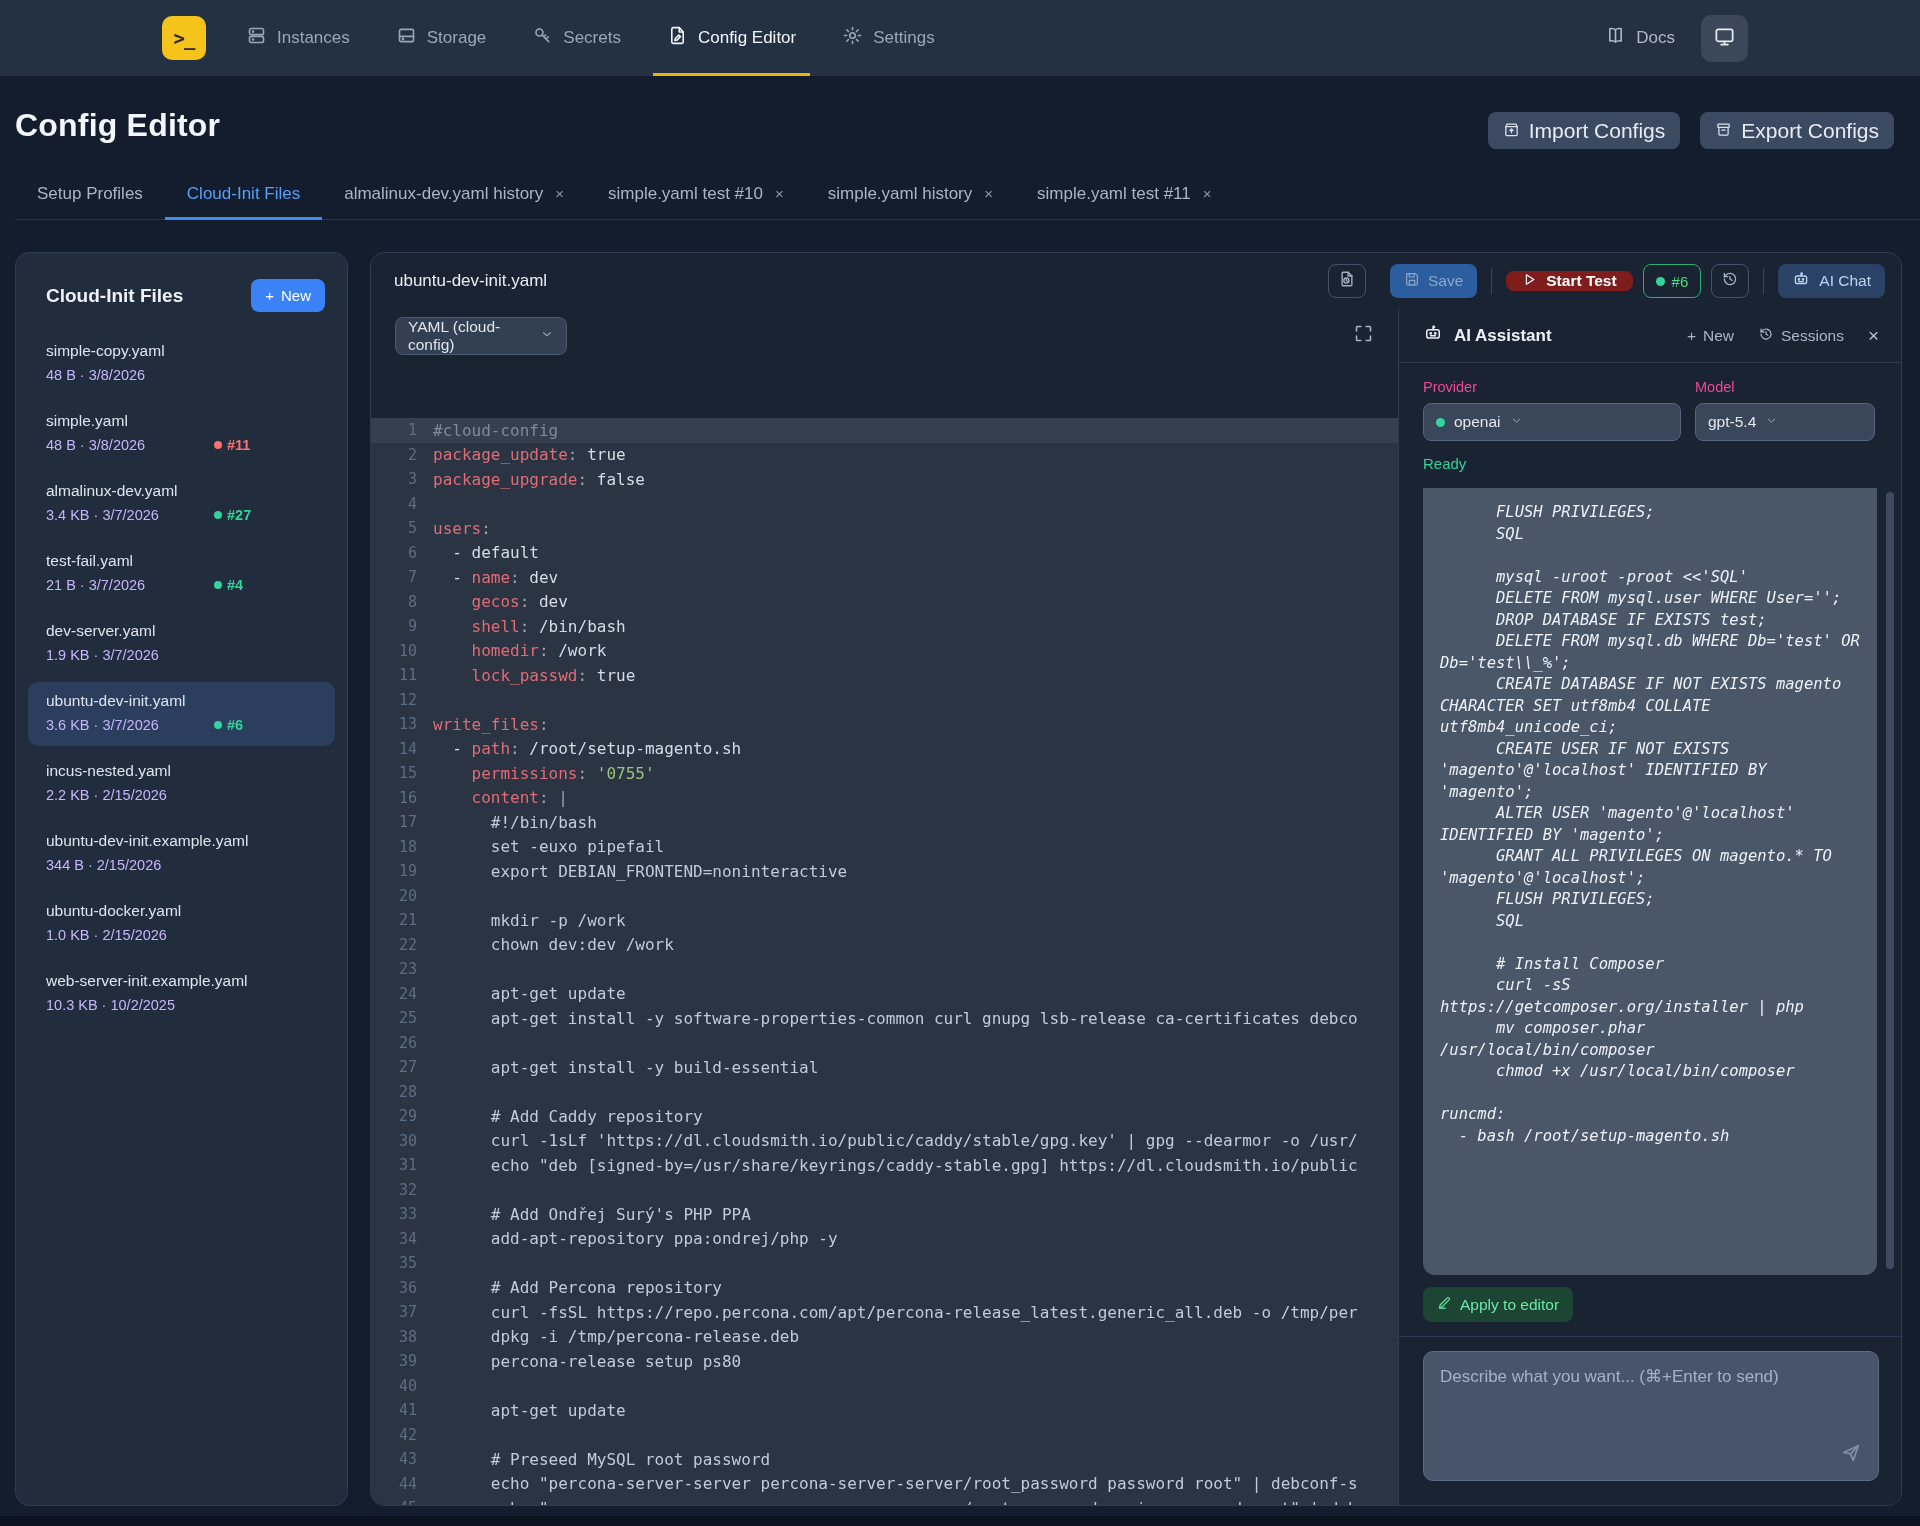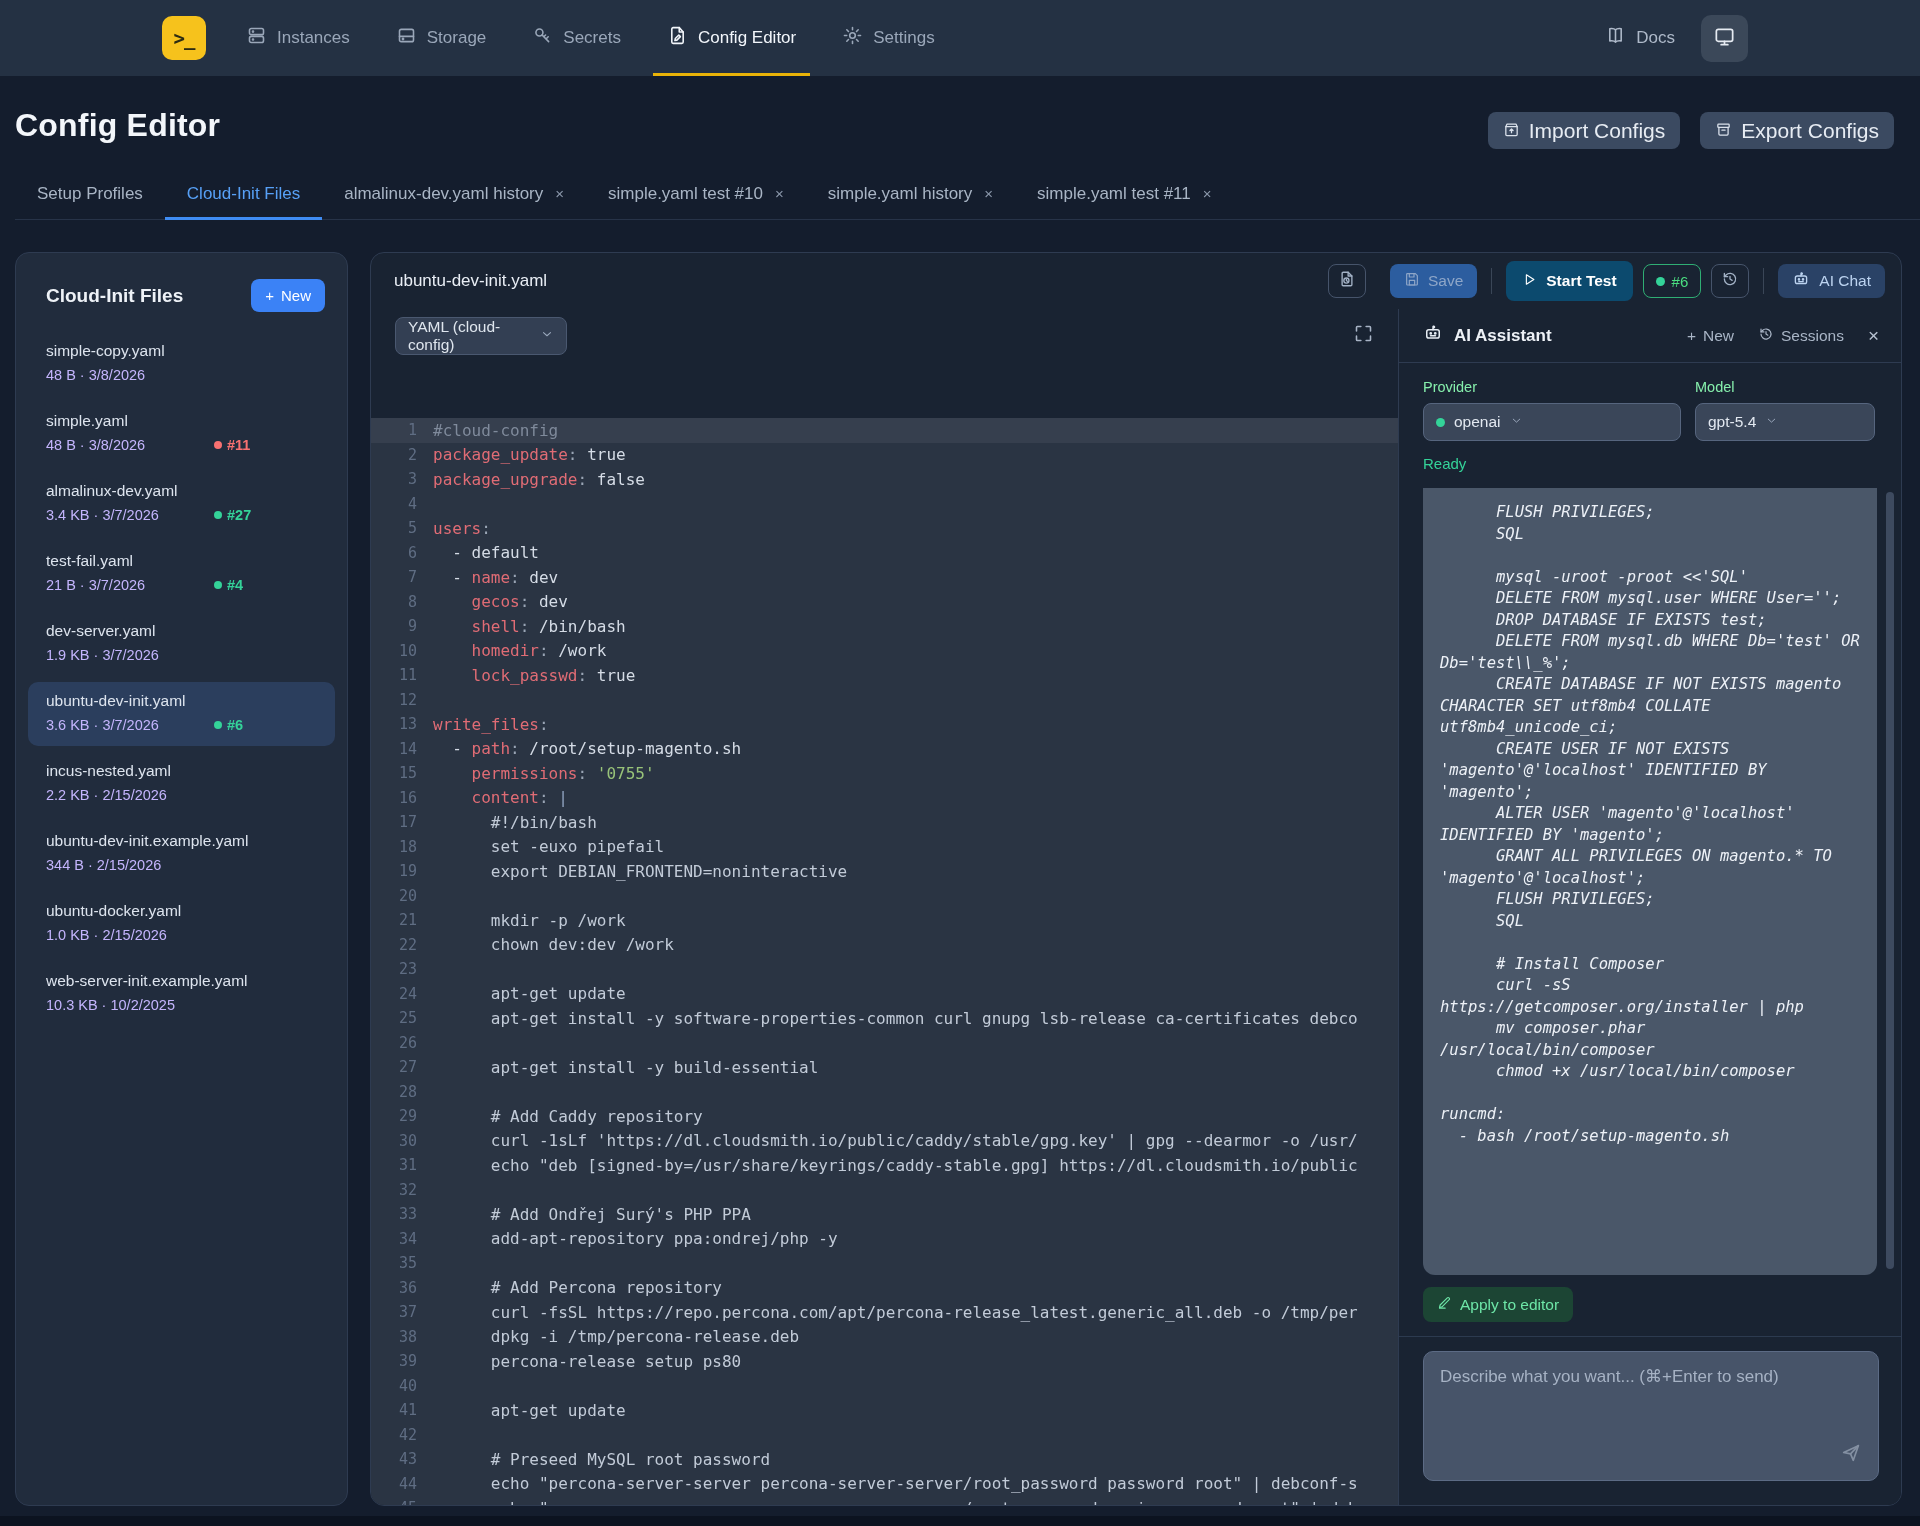--- a/index.html
+++ b/index.html
@@ -54,21 +54,21 @@
   
   .editor-card { position:absolute; left:370px; top:252px; width:1532px; height:1254px; background:#192332; border:1px solid #2e3b51; border-radius:14px; overflow:hidden; }
   .ed-head { height:56px; display:flex; align-items:center; padding:0 16px 0 23px; }
   .ed-title { font-size:17px; color:#e9eef5; }
   .ed-actions { margin-left:auto; display:flex; align-items:center; gap:10px; }
   .icon-btn { width:38px; height:34px; border:1px solid #46546b; border-radius:8px; display:flex; align-items:center; justify-content:center; cursor:pointer; }
   .icon-btn svg { width:18px; height:18px; stroke:#a3b2c6; }
   .vsep { width:1px; height:26px; background:#3a4657; margin:0 4px; }
   .save-btn { height:34px; background:#2c5d9f; border-radius:8px; display:flex; align-items:center; gap:8px; padding:0 14px; font-size:15.5px; color:#8ea6c8; cursor:pointer;margin-left:14px; }
   .save-btn svg { width:16px; height:16px; stroke:#8ea6c8; }
-  .start-btn { height:40px; background:#0c4a6e; border-radius:8px; display:flex; align-items:center; gap:9px; padding:0 16px; font-size:15.5px; font-weight:600; color:#fff; cursor:pointer; }
+  .start-btn { height:20px; background:#7f1d1d; border-radius:8px; display:flex; align-items:center; gap:9px; padding:0 16px; font-size:15.5px; font-weight:600; color:#fff; cursor:pointer; }
   .start-btn svg { width:15px; height:15px; stroke:#fff; }
   .run-chip { height:34px; border:1.5px solid #2fae74; border-radius:8px; display:flex; align-items:center; gap:7px; padding:0 12px; color:#4ade80; font-size:15px; cursor:pointer; }
   .run-chip .dot { width:9px; height:9px; border-radius:50%; background:#34d399; }
   .aichat-btn { height:34px; background:#2a4266; border-radius:8px; display:flex; align-items:center; gap:9px; padding:0 14px; font-size:15.5px; color:#bcd3f0; cursor:pointer; }
   .aichat-btn svg { width:18px; height:18px; stroke:#bcd3f0; }
 
   
   .code-col { position:absolute; left:0; top:56px; width:1027px; bottom:0; }
   .code-toolbar { height:53px; display:flex; align-items:center; padding:0 24px; }
   .lang-select { width:172px; height:38px; background:#333f53; border:1px solid #4a5870; border-radius:8px; display:flex; align-items:center; justify-content:space-between; padding:0 12px; font-size:15.5px; color:#dfe6ee; cursor:pointer; }
@@ -86,21 +86,21 @@
   
   .ai-panel { position:absolute; left:1027px; top:56px; width:505px; bottom:0; border-left:1px solid #2e3b51; display:flex; flex-direction:column; background:#192332; }
   .ai-head { height:54px; flex:none; display:flex; align-items:center; padding:0 24px; border-bottom:1px solid #2e3b51; }
   .ai-title-wrap { display:flex; align-items:center; gap:11px; font-size:17px; font-weight:bold; color:#eef2f7; }
   .ai-title-wrap svg { width:20px; height:20px; stroke:#e7edf4; }
   .ai-head-actions { margin-left:auto; display:flex; align-items:center; gap:24px; }
   .ai-link { display:flex; align-items:center; gap:7px; color:#a9b5c6; font-size:15.5px; cursor:pointer; }
   .ai-link svg { width:16px; height:16px; stroke:#a9b5c6; }
   .ai-close { color:#b6c1d0; font-size:19px; cursor:pointer; }
   .ai-config { display:flex; gap:14px; padding:16px 24px 0; }
-  .ai-field-label { font-size:14.5px; color:#86efac; margin-bottom:8px; }
+  .ai-field-label { font-size:14.5px; color:#ec4899; margin-bottom:8px; }
   .ai-select { height:38px; background:#3a4659; border:1px solid #56657e; border-radius:8px; display:flex; align-items:center; padding:0 12px; gap:9px; font-size:15.5px; color:#e2e8f0; cursor:pointer; }
   .ai-select svg { width:13px; height:13px; stroke:#9aa8bc; margin-left:auto; }
   .ai-select .gdot { width:9px; height:9px; border-radius:50%; background:#34d399; flex:none; }
   .f-provider { width:258px; } .f-model { width:180px; }
   .ai-ready { padding:14px 24px 0; color:#34d399; font-size:15px; }
   .ai-msgs { flex:1; margin:16px 26px 0 24px; position:relative; min-height:0;font-style:italic; }
   .ai-bubble { position:absolute; inset:0; background:#4a5769; border-radius:0 0 12px 12px; padding:14px 17px; overflow:hidden;
     font-family:"DejaVu Sans Mono",monospace; font-size:15.5px; line-height:21.5px; color:#edf1f7; white-space:pre-wrap; overflow-wrap:break-word; }
   .ai-scrollbar { position:absolute; right:-17px; top:4px; bottom:6px; width:8px; background:#3d4a5f; border-radius:4px; }
   .ai-apply-row { flex:none; padding:12px 24px 0; }

